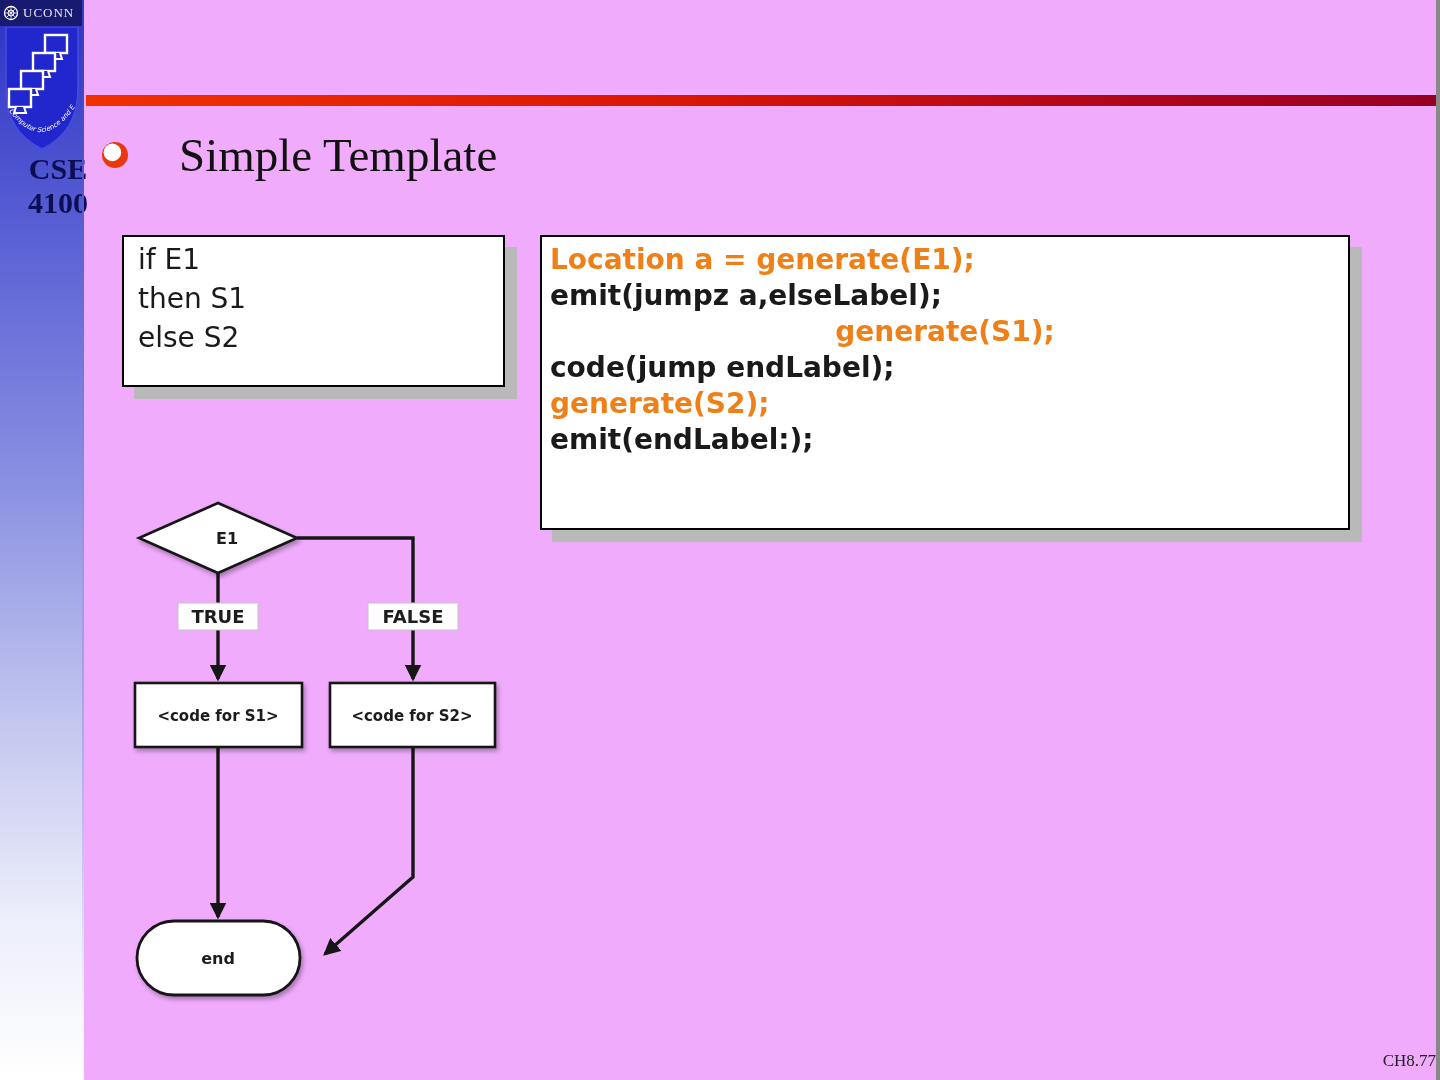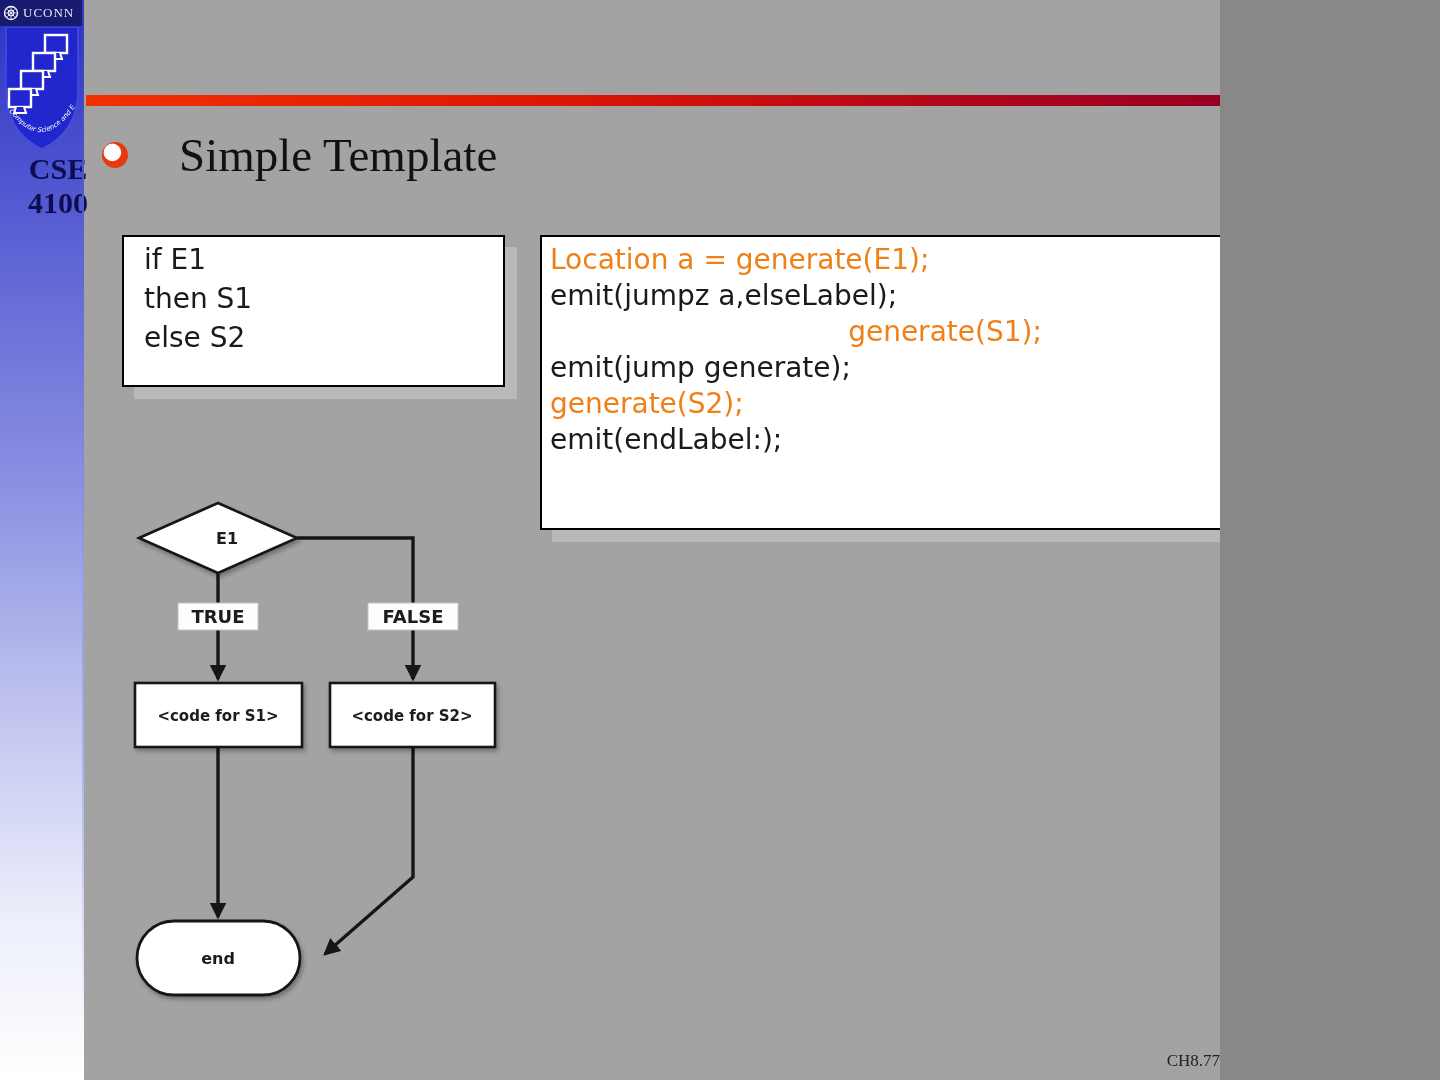--- a/index.html
+++ b/index.html
@@ -1,19 +1,19 @@
 <!DOCTYPE html>
 <html><head>
 <meta charset="utf-8">
 <style>
   * { margin:0; padding:0; box-sizing:border-box; }
   html,body { background:#888; }
   .slide {
-    position:relative; width:1220px; height:1080px;
-    background:#a3a3a3; overflow:hidden;
+    position:relative; width:1436px; height:1080px;
+    background:#f0abfc; overflow:hidden;
     font-family:"Liberation Serif", serif;
   }
 
   
   .sidebar {
     position:absolute; left:0; top:0; width:84px; height:1080px;
     background:linear-gradient(180deg,#2b31c4 0%,#5a61d4 22%,#8b91e2 45%,#c6c9f0 68%,#eceefb 85%,#ffffff 100%);
   }
   .sidebar::after {
     content:""; position:absolute; right:0; top:0; width:2px; height:100%;
@@ -54,25 +54,25 @@
   }
 
   
   .codebox {
     position:absolute; background:#fff; border:2px solid #000;
     box-shadow:12px 12px 0 #b9b9b9;
     font-family:"DejaVu Sans", sans-serif; color:#1a1a1a;
   }
   .pseudo-box {
     left:122px; top:235px; width:383px; height:152px;
-    padding:3px 20px; font-size:28px; line-height:39px;
+    padding:3px 14px; font-size:28px; line-height:39px;
   }
   .template-box {
     left:540px; top:235px; width:810px; height:295px;
-    padding:5px 8px; font-size:28px; line-height:36px;
+    padding:5px 8px; font-size:28px; line-height:36px;font-weight:bold;
   }
   .code-line { white-space:pre; }
 
   
   .flowchart { position:absolute; left:130px; top:493px; }
   .fc-shape { filter:drop-shadow(2px 3px 2px rgba(0,0,0,0.30)); }
   .fc-text { font-family:"DejaVu Sans", sans-serif; font-weight:bold; fill:#1c1c1c; }
   .fc-label-box { fill:#fdfdfd; stroke:#c4c4c4; stroke-width:1; }
 
   
@@ -142,21 +142,21 @@
 
   <div class="codebox pseudo-box">
       <div class="code-line" style="color: rgb(26, 26, 26);">if E1</div>
       <div class="code-line" style="color: rgb(26, 26, 26);">then S1</div>
       <div class="code-line" style="color: rgb(26, 26, 26);">else S2</div>
     </div>
   <div class="codebox template-box">
       <div class="code-line" style="color: rgb(239, 128, 24);">Location a = generate(E1);</div>
       <div class="code-line" style="color: rgb(26, 26, 26);">emit(jumpz a,elseLabel);</div>
       <div class="code-line" style="color: rgb(239, 128, 24); text-align: center;">generate(S1);</div>
-      <div class="code-line" style="color: rgb(26, 26, 26);">emit(jump generate);</div>
+      <div class="code-line" style="color: rgb(26, 26, 26);">code(jump endLabel);</div>
       <div class="code-line" style="color: rgb(239, 128, 24);">generate(S2);</div>
       <div class="code-line" style="color: rgb(26, 26, 26);">emit(endLabel:);</div>
     </div>
 
   <svg class="flowchart" width="385" height="522" viewBox="0 0 385 522">
     <defs>
       <marker id="arrow" viewBox="0 0 10 10" refX="8.5" refY="5" markerWidth="5" markerHeight="5" orient="auto-start-reverse">
         <path d="M0 0 L10 5 L0 10 z" fill="#161616"></path>
       </marker>
     </defs>

